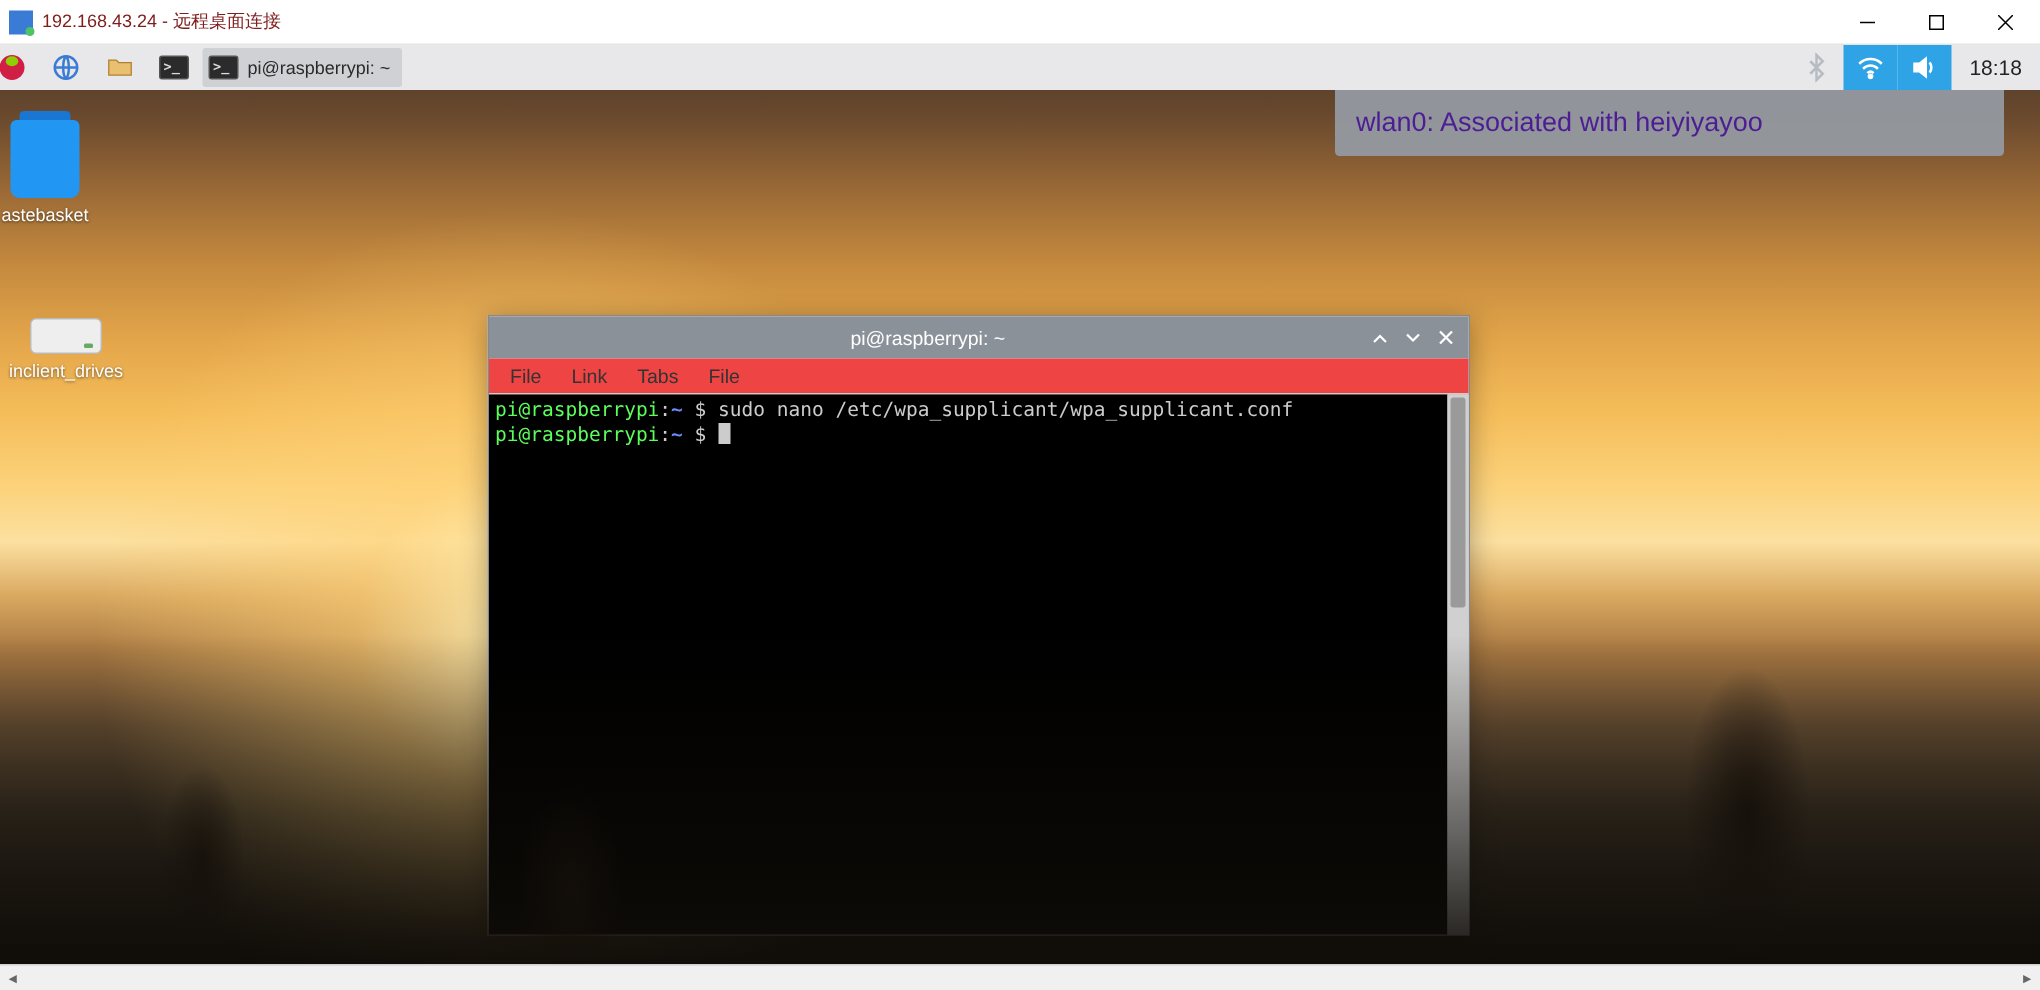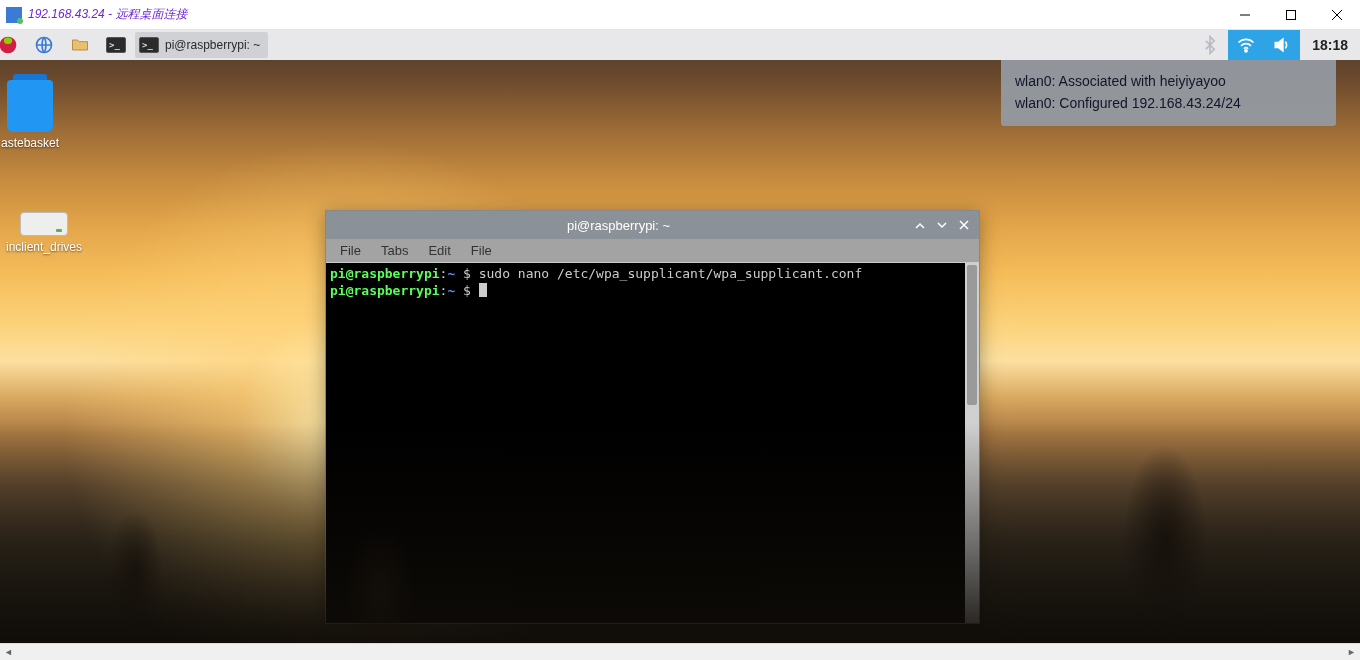--- a/index.html
+++ b/index.html
@@ -2,21 +2,21 @@
 <html><head>
 <meta charset="utf-8">
 <style>
   * { margin: 0; padding: 0; box-sizing: border-box; }
   body { font-family: "Segoe UI", Arial, sans-serif; width: 1360px; height: 660px; overflow: hidden; background: #fff; position: relative; }
 
   
   .rdc-titlebar { height: 30px; background: #fff; display: flex; align-items: center; border-bottom: 1px solid #e5e5e5; }
   .rdc-icon { width: 16px; height: 16px; margin: 0 6px; background: #3a7bd5; display: inline-block; position: relative; }
   .rdc-icon::after { content: ""; position: absolute; width: 6px; height: 6px; background: #4fc266; bottom: -1px; right: -1px; border-radius: 50%; }
-  .rdc-title { font-size: 12px; color: #6d28d9; flex: 1; font-style: italic; }
+  .rdc-title { font-size: 12px; color: #7f1d1d; flex: 1; }
   .rdc-controls { display: flex; }
   .rdc-btn { width: 46px; height: 30px; display: flex; align-items: center; justify-content: center; color: #000; }
   .rdc-btn svg { width: 10px; height: 10px; stroke: #000; stroke-width: 1; fill: none; }
 
   
   .host-hscroll { position: absolute; left: 0; right: 0; bottom: 0; height: 17px; background: #f0f0f0; border-top: 1px solid #ddd; display: flex; align-items: center; }
   .host-hscroll .arrow { width: 17px; height: 17px; display: flex; align-items: center; justify-content: center; color: #666; font-size: 9px; }
   .host-hscroll .track { flex: 1; height: 17px; position: relative; }
 
   
@@ -40,46 +40,46 @@
   }
 
   
   .panel { position: absolute; left: 0; right: 0; top: 0; height: 30px; background: #e8e8ea; display: flex; align-items: center; font-size: 13px; color: #333; }
   .panel .pbtn { width: 36px; height: 30px; display: flex; align-items: center; justify-content: center; }
   .panel .pbtn svg { width: 20px; height: 20px; }
   .task { height: 26px; margin: 2px 1px; padding: 0 8px 0 4px; display: flex; align-items: center; background: #cfd1d4; border-radius: 2px; font-size: 12px; color: #2a2a2a; gap: 6px; }
   .task.active { background: #cfd1d4; }
   .term-mini { width: 20px; height: 16px; background: #2b2b2b; border: 1px solid #555; border-radius: 2px; display: flex; align-items: center; justify-content: flex-start; padding-left: 2px; }
   .term-mini span { color: #ddd; font: 700 9px monospace; }
-  .panel-right { margin-left: auto; display: flex; align-items: center; height: 30px; font-weight: bold; }
+  .panel-right { margin-left: auto; display: flex; align-items: center; height: 30px; }
   .clock { padding: 0 12px; font-size: 14px; color: #222; }
 
   
   .dicon { position: absolute; width: 80px; text-align: center; color: #fff; font-size: 12px; text-shadow: 0 1px 2px rgba(0,0,0,.6); }
   .trash { width: 46px; height: 52px; margin: 0 auto 4px; background: #2196f3; border-radius: 4px 4px 6px 6px; position: relative; }
   .trash::before { content: ""; position: absolute; top: -6px; left: 6px; right: 6px; height: 6px; background: #1976d2; border-radius: 3px 3px 0 0; }
   .drive { width: 48px; height: 24px; margin: 0 auto 4px; background: #eee; border: 1px solid #bbb; border-radius: 4px; position: relative; }
   .drive::after { content: ""; position: absolute; bottom: 3px; right: 5px; width: 6px; height: 3px; background: #6a6; border-radius: 1px; }
 
   
-  .nettip { position: absolute; right: 24px; top: 30px; width: 335px; background: rgba(148,153,160,0.95); color: #0f172a; font-size: 14px; line-height: 22px; padding: 10px 14px 12px; border-radius: 0 0 3px 3px; }
+  .nettip { position: absolute; right: 24px; top: 30px; width: 446px; background: rgba(148,153,160,0.95); color: #4c1d95; font-size: 18px; line-height: 22px; padding: 10px 14px 12px; border-radius: 0 0 3px 3px; }
 
   
   .termwin { position: absolute; left: 335px; top: 180px; width: 655px; background: #fff; border: 1px solid #888; box-shadow: 0 4px 18px rgba(0,0,0,.35); }
   .tw-title { height: 28px; background: #8a9199; color: #fff; display: flex; align-items: center; }
   .tw-title .t { flex: 1; text-align: center; font-size: 13px; }
   .tw-ctrl { display: flex; gap: 4px; padding-right: 6px; }
   .tw-ctrl span { width: 18px; height: 18px; display: flex; align-items: center; justify-content: center; color: #fff; font-size: 12px; }
-  .tw-menu { height: 24px; background: #a3a3a3; display: flex; align-items: center; gap: 4px; padding: 0 6px; font-size: 13px; color: #333; border-bottom: 1px solid #ccc; }
+  .tw-menu { height: 24px; background: #ef4444; display: flex; align-items: center; gap: 4px; padding: 0 6px; font-size: 13px; color: #333; border-bottom: 1px solid #ccc; }
   .tw-menu span { padding: 2px 8px; }
   .tw-body { display: flex; height: 360px; }
   .tw-term { flex: 1; background: #000; color: #ccc; font: 13px/17px "DejaVu Sans Mono", Consolas, monospace; padding: 2px 4px; white-space: pre; overflow: hidden; }
   .tw-scroll { width: 14px; background: #d0d0d0; position: relative; }
   .tw-scroll::before { content: ""; position: absolute; left: 2px; right: 2px; top: 2px; height: 140px; background: #9a9a9a; border-radius: 2px; }
-  .pr-u { color: #5bff5b; font-weight: bold; }
+  .pr-u { color: #5bff5b; font-weight: normal; }
   .pr-p { color: #6a8cff; font-weight: bold; }
   .pr-s { color: #cccccc; }
   .cursor { display: inline-block; width: 8px; height: 14px; background: #ccc; vertical-align: -2px; }
 </style>
 </head>
 <body>
 
 <div class="rdc-titlebar">
   <span class="rdc-icon"></span>
   <span class="rdc-title">192.168.43.24 - 远程桌面连接</span>
@@ -151,21 +151,20 @@
               <path d="M4 9h4l5-4v14l-5-4H4z"></path>
               <path d="M16 8c2 2 2 6 0 8" fill="none"></path>
             </svg>
         </div>
         <div class="clock">18:18</div>
       </div>
     </div>
 
     <div class="nettip">
       <div>wlan0: Associated with heiyiyayoo</div>
-      <div>wlan0: Configured 192.168.43.24/24</div>
     </div>
 
     <div class="dicon" style="left:0; top:50px">
       <div class="trash"></div>
       <div>astebasket</div>
     </div>
     <div class="dicon" style="left:14px; top:182px">
       <div class="drive"></div>
       <div>inclient_drives</div>
     </div>
@@ -186,22 +185,22 @@
             </span>
           <span>
               <svg width="12" height="12" viewBox="0 0 12 12" stroke="#fff" stroke-width="1.5" fill="none">
                 <path d="M2 2l8 8M10 2l-8 8"></path>
               </svg>
             </span>
         </div>
       </div>
       <div class="tw-menu">
         <span>File</span>
+        <span>Link</span>
         <span>Tabs</span>
-        <span>Edit</span>
         <span>File</span>
       </div>
       <div class="tw-body">
         <div class="tw-term"><span class="pr-u">pi@raspberrypi</span><span class="pr-s">:</span><span class="pr-p">~</span><span class="pr-s"> $ </span><span>sudo nano /etc/wpa_supplicant/wpa_supplicant.conf</span>
 <span class="pr-u">pi@raspberrypi</span><span class="pr-s">:</span><span class="pr-p">~</span><span class="pr-s"> $ </span><span class="cursor"></span></div>
         <div class="tw-scroll"></div>
       </div>
     </div>
 
   </div>

